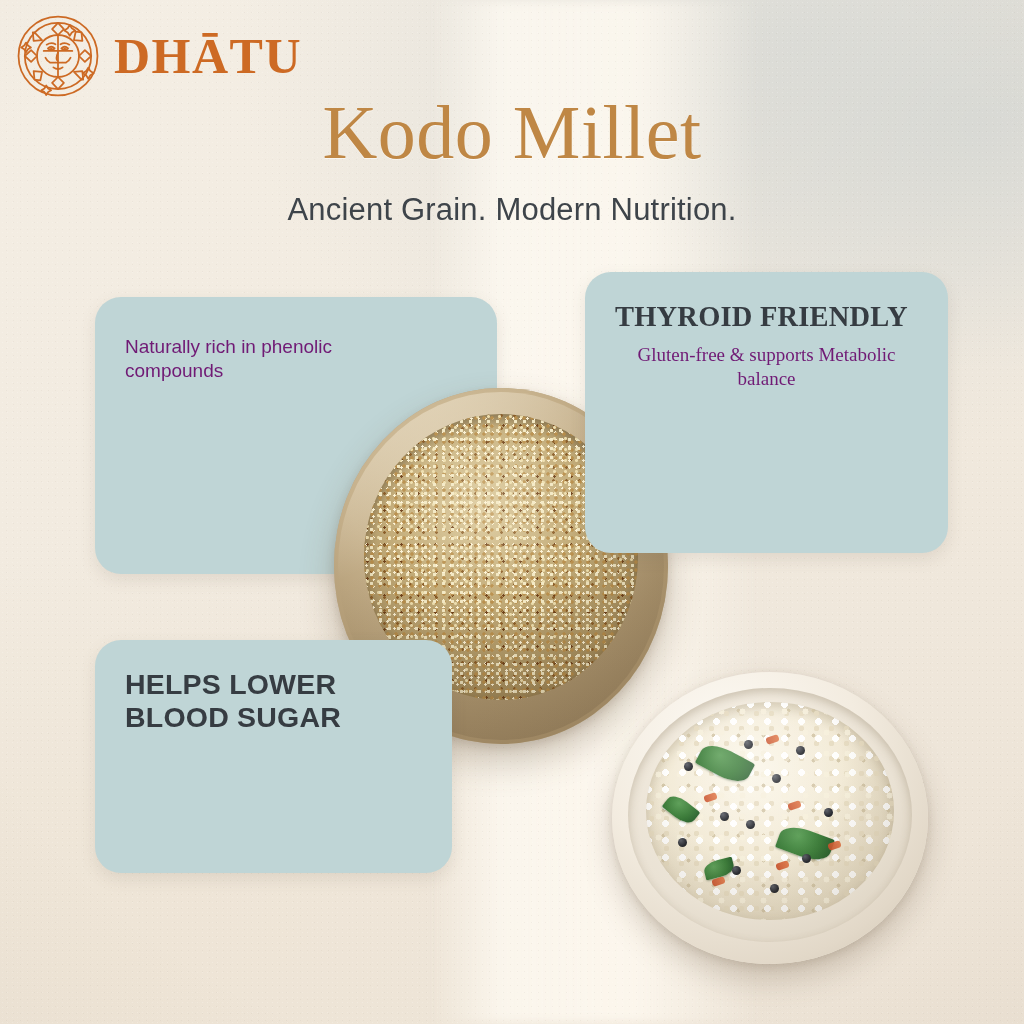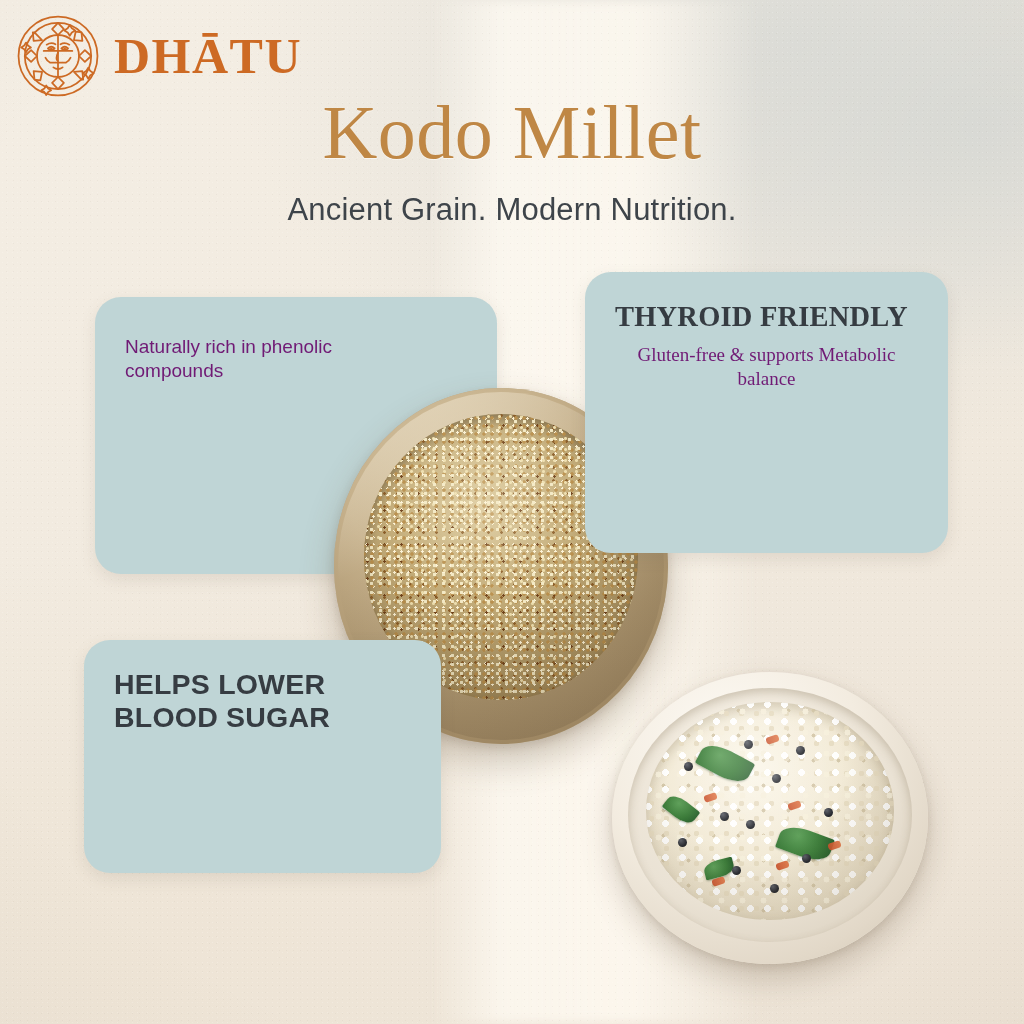--- a/index.html
+++ b/index.html
@@ -219,21 +219,21 @@
   .card-body {
     margin-top: 10px;
     font-size: 19px;
     line-height: 1.26;
     color: #701a75;
   }
 
   #card-anti  { left: 95px;  top: 297px; width: 402px; height: 277px; z-index: 3; }
   #card-thy   { left: 585px; top: 272px; width: 363px; height: 281px; z-index: 6; font-family: Liberation Serif, serif; }
   #card-thy .card-body { text-align: center; }
-  #card-sugar { left: 84px;  top: 640px; width: 357px; height: 233px; z-index: 6; }
+  #card-sugar { left: 95px;  top: 640px; width: 357px; height: 233px; z-index: 6; }
 
   #card-anti  .card-body { max-width: 250px; }
   #card-sugar .card-body { max-width: 265px; }
 </style>
 </head>
 <body>
 
 <div id="poster">
 
   <div class="bg-base"></div>

